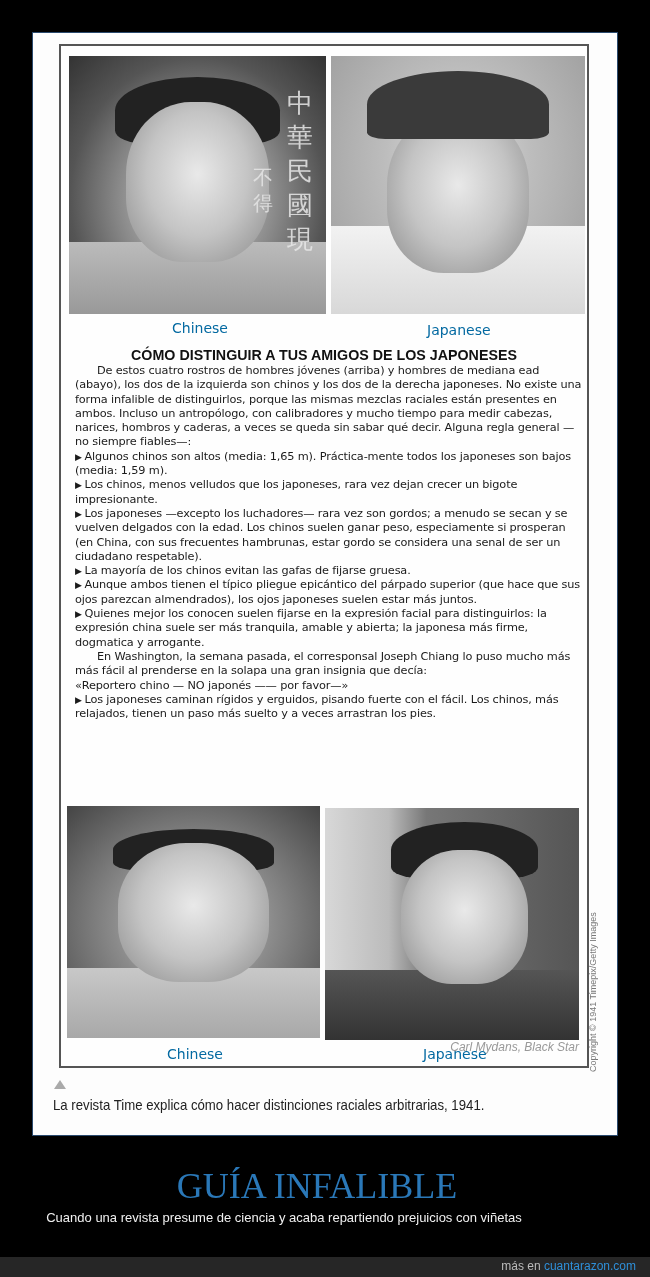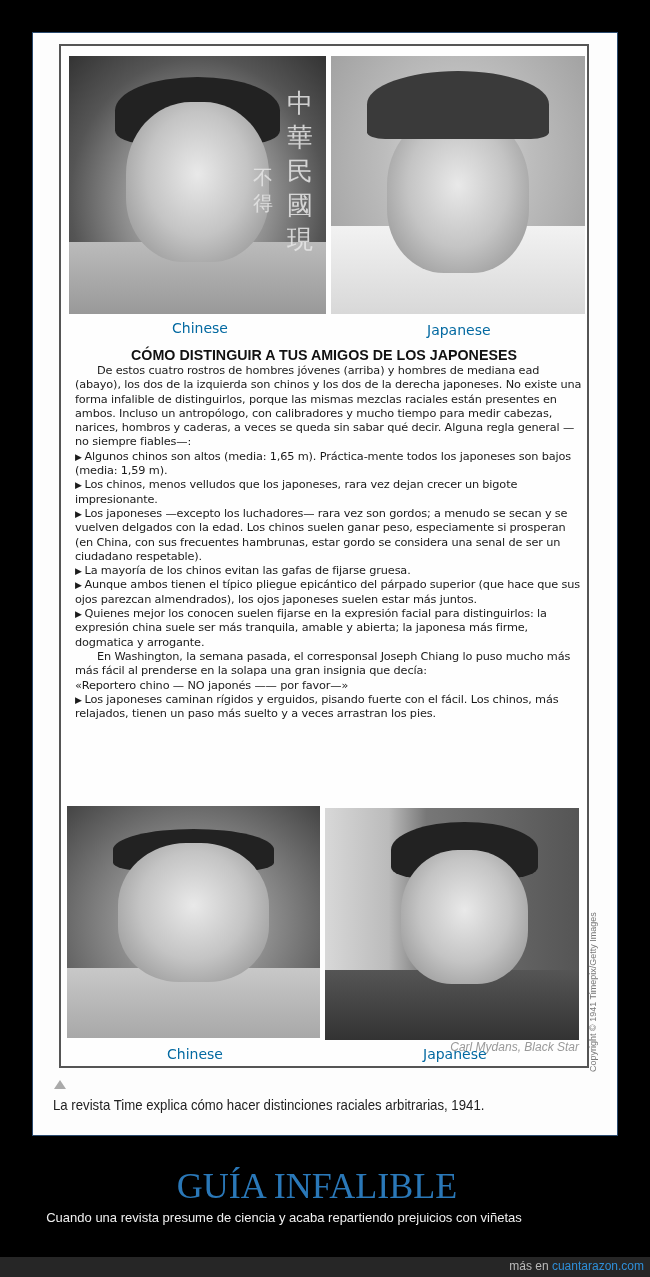--- a/index.html
+++ b/index.html
@@ -84,21 +84,21 @@
       font-family: "Liberation Serif", serif; font-size: 36px; color: #2a78b8; letter-spacing: 0px; margin-left: 28px;
     }
     .subtitle {
       position: absolute; left: 0; width: 568px; top: 1210px; text-align: center;
       font-family: "Liberation Sans", sans-serif; font-size: 13px; color: #f0f0f0;
     }
     .footer-bar {
       position: absolute; left: 0; top: 1257px; width: 650px; height: 20px; background: #262626;
     }
     .footer-text {
-      position: absolute; right: 6px; top: 2px; font-family: "Liberation Sans", sans-serif; font-size: 12px; color: #bbb;
+      position: absolute; right: 14px; top: 2px; font-family: "Liberation Sans", sans-serif; font-size: 12px; color: #bbb;
     }
     .footer-text a { color: #2f8fd8; text-decoration: none; }
   </style>
 </head>
 <body>
 
 <div class="outer-frame"></div>
 
 <div class="clipping">
 

